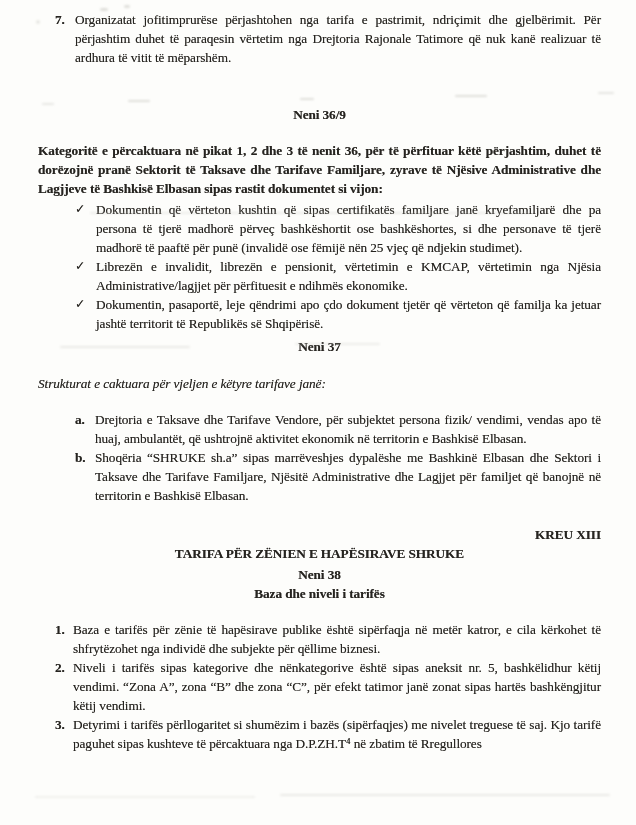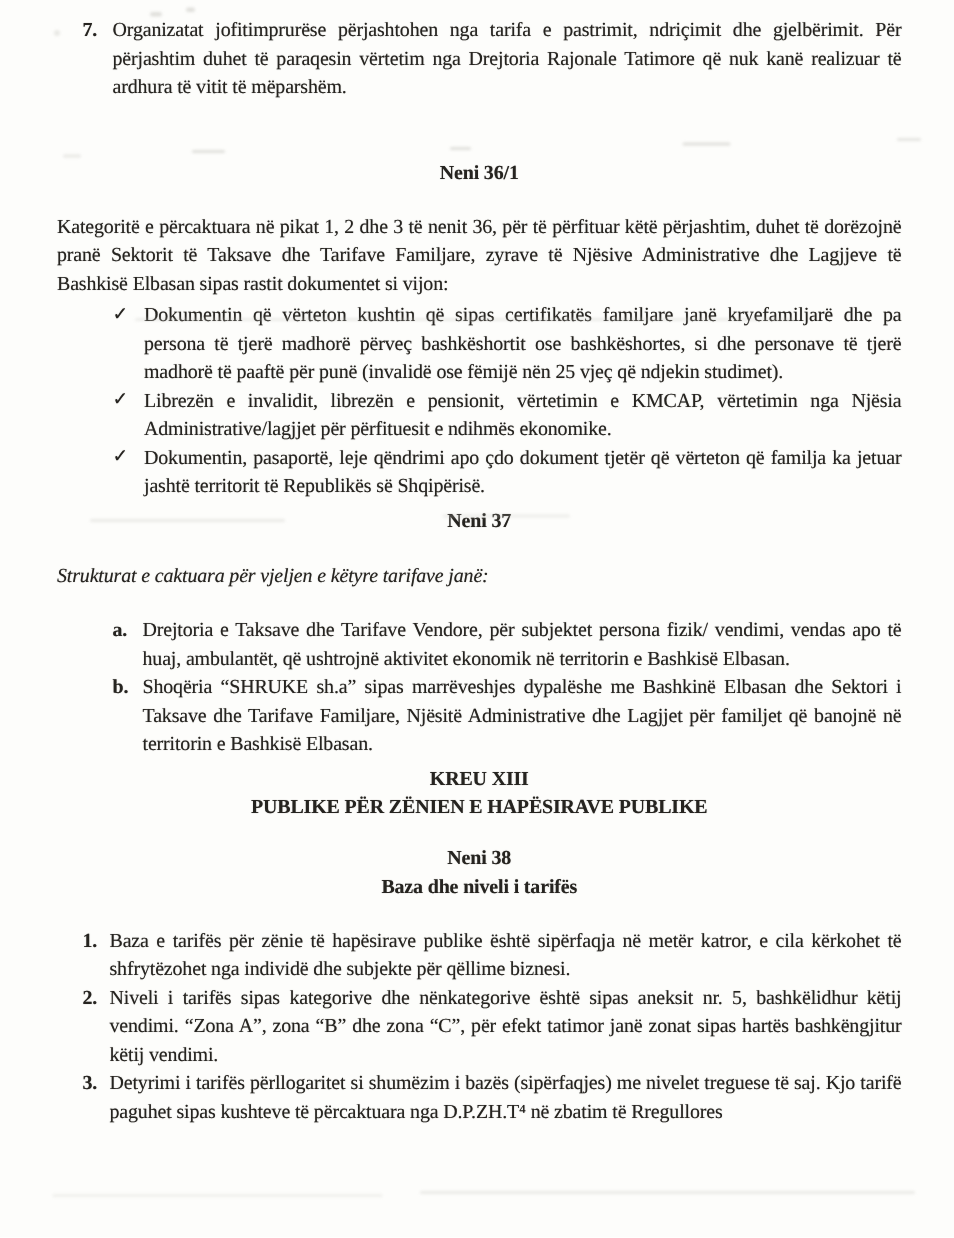--- a/index.html
+++ b/index.html
@@ -20,27 +20,27 @@
     line-height: 19px;
     color: #262420;
     text-shadow: 0 0 0.6px rgba(45,42,38,0.55);
     letter-spacing: -0.1px;
   }
   .para { text-align: justify; }
 
   
   .heading { text-align: center; font-weight: bold; }
   .h-36 { margin-top: 38px; }
-  .intro-36 { margin-top: 17px; }
+  .intro-36 { margin-top: 17px; font-weight: bold; }
   .checklist { margin-top: 2px; }
   .h-37 { margin-top: 4px; }
   .intro-37 { margin-top: 18px; font-style: italic; }
   .ablist { margin-top: 17px; }
-  .h-kreu { margin-top: 4px; }
-  .h-38 { margin-top: 15px; }
+  .h-kreu { margin-top: 20px; text-align: right; }
+  .h-38 { margin-top: 2px; }
   .numlist { margin-top: 17px; }
 
   
   .li { display: flex; align-items: flex-start; }
   .li .marker { font-weight: bold; flex: 0 0 auto; }
   .li .li-text { flex: 1 1 auto; text-align: justify; }
 
   .item7 { margin-left: 17px; }
   .item7 .marker { width: 20px; }
 
@@ -93,21 +93,21 @@
   <div class="artifact a10"></div>
   <div class="artifact a11"></div>
   <div class="artifact a12"></div>
   <div class="artifact a13"></div>
 
   <div class="li item7">
     <span class="marker">7.</span>
     <span class="li-text">Organizatat jofitimprurëse përjashtohen nga tarifa e pastrimit, ndriçimit dhe gjelbërimit. Për përjashtim duhet të paraqesin vërtetim nga Drejtoria Rajonale Tatimore që nuk kanë realizuar të ardhura të vitit të mëparshëm.</span>
   </div>
 
-  <div class="heading h-36">Neni 36/1</div>
+  <div class="heading h-36">Neni 36/9</div>
 
   <div class="para intro-36">Kategoritë e përcaktuara në pikat 1, 2 dhe 3 të nenit 36, për të përfituar këtë përjashtim, duhet të dorëzojnë pranë Sektorit të Taksave dhe Tarifave Familjare, zyrave të Njësive Administrative dhe Lagjjeve të Bashkisë Elbasan sipas rastit dokumentet si vijon:</div>
 
   <div class="checklist">
     <div class="li check-item">
       <span class="marker">✓</span>
       <span class="li-text">Dokumentin që vërteton kushtin që sipas certifikatës familjare janë kryefamiljarë dhe pa persona të tjerë madhorë përveç bashkëshortit ose bashkëshortes, si dhe personave të tjerë madhorë të paaftë për punë (invalidë ose fëmijë nën 25 vjeç që ndjekin studimet).</span>
     </div>
     <div class="li check-item">
       <span class="marker">✓</span>
@@ -128,21 +128,21 @@
       <span class="marker">a.</span>
       <span class="li-text">Drejtoria e Taksave dhe Tarifave Vendore, për subjektet persona fizik/ vendimi, vendas apo të huaj, ambulantët, që ushtrojnë aktivitet ekonomik në territorin e Bashkisë Elbasan.</span>
     </div>
     <div class="li ab-item">
       <span class="marker">b.</span>
       <span class="li-text">Shoqëria “SHRUKE sh.a” sipas marrëveshjes dypalëshe me Bashkinë Elbasan dhe Sektori i Taksave dhe Tarifave Familjare, Njësitë Administrative dhe Lagjjet për familjet që banojnë në territorin e Bashkisë Elbasan.</span>
     </div>
   </div>
 
   <div class="heading h-kreu">KREU XIII</div>
-  <div class="heading">PUBLIKE PËR ZËNIEN E HAPËSIRAVE PUBLIKE</div>
+  <div class="heading">TARIFA PËR ZËNIEN E HAPËSIRAVE SHRUKE</div>
 
   <div class="heading h-38">Neni 38</div>
   <div class="heading">Baza dhe niveli i tarifës</div>
 
   <div class="numlist">
     <div class="li num-item">
       <span class="marker">1.</span>
       <span class="li-text">Baza e tarifës për zënie të hapësirave publike është sipërfaqja në metër katror, e cila kërkohet të shfrytëzohet nga individë dhe subjekte për qëllime biznesi.</span>
     </div>
     <div class="li num-item">

